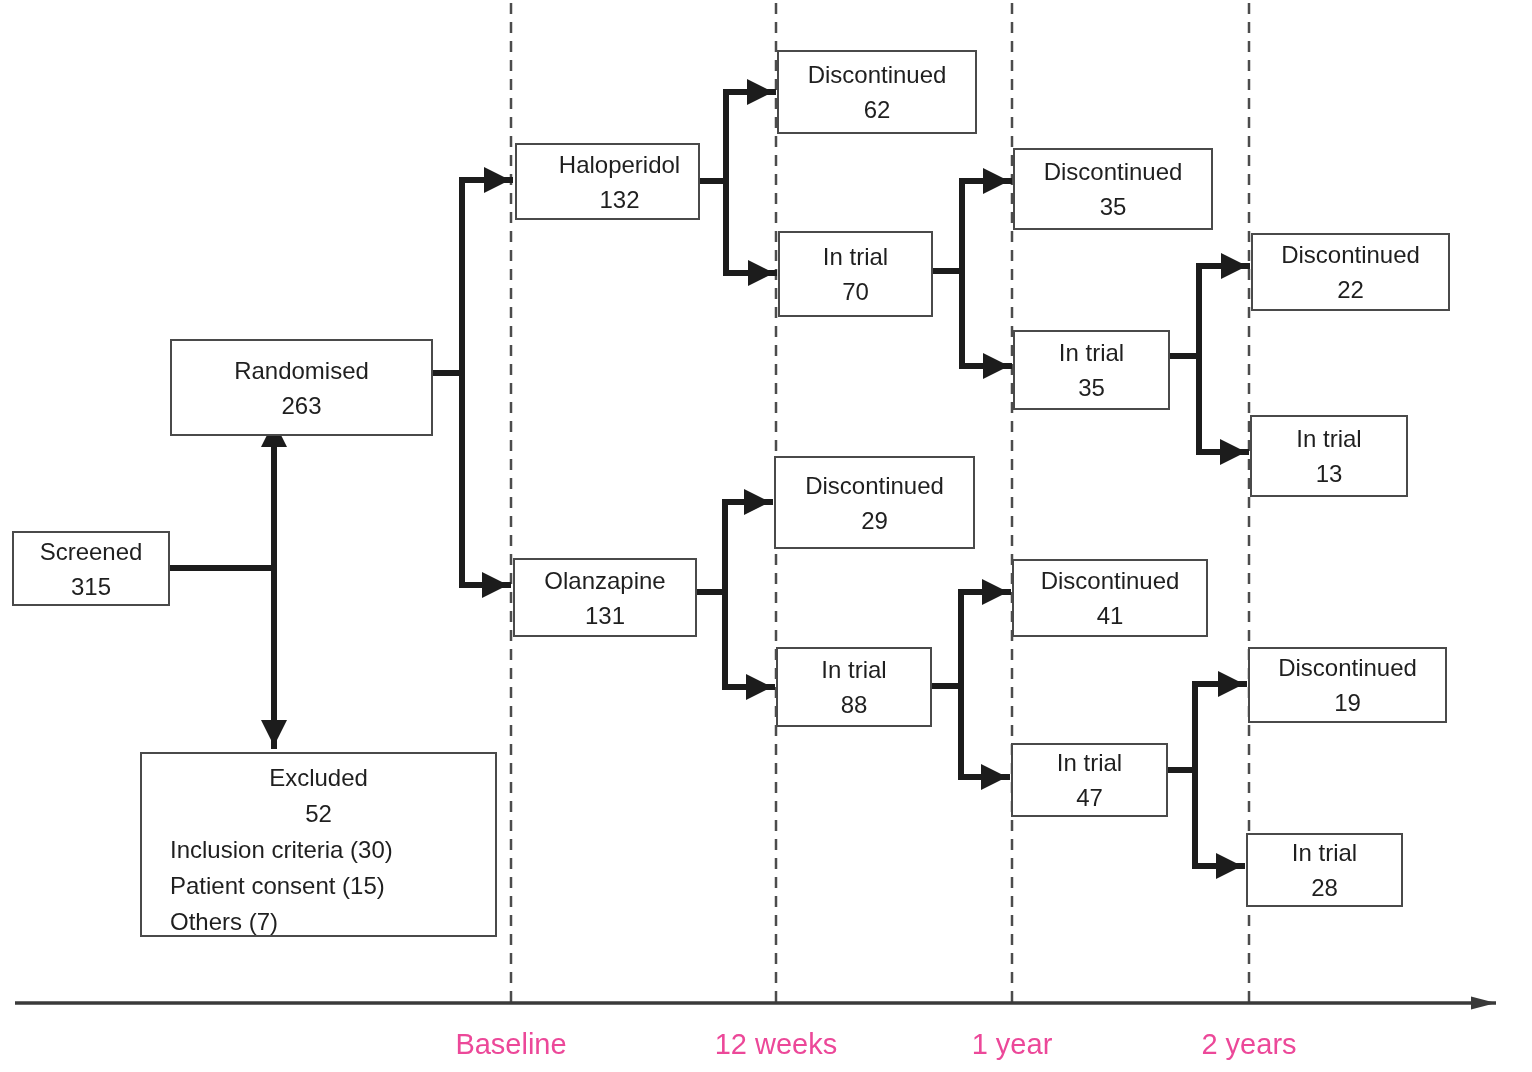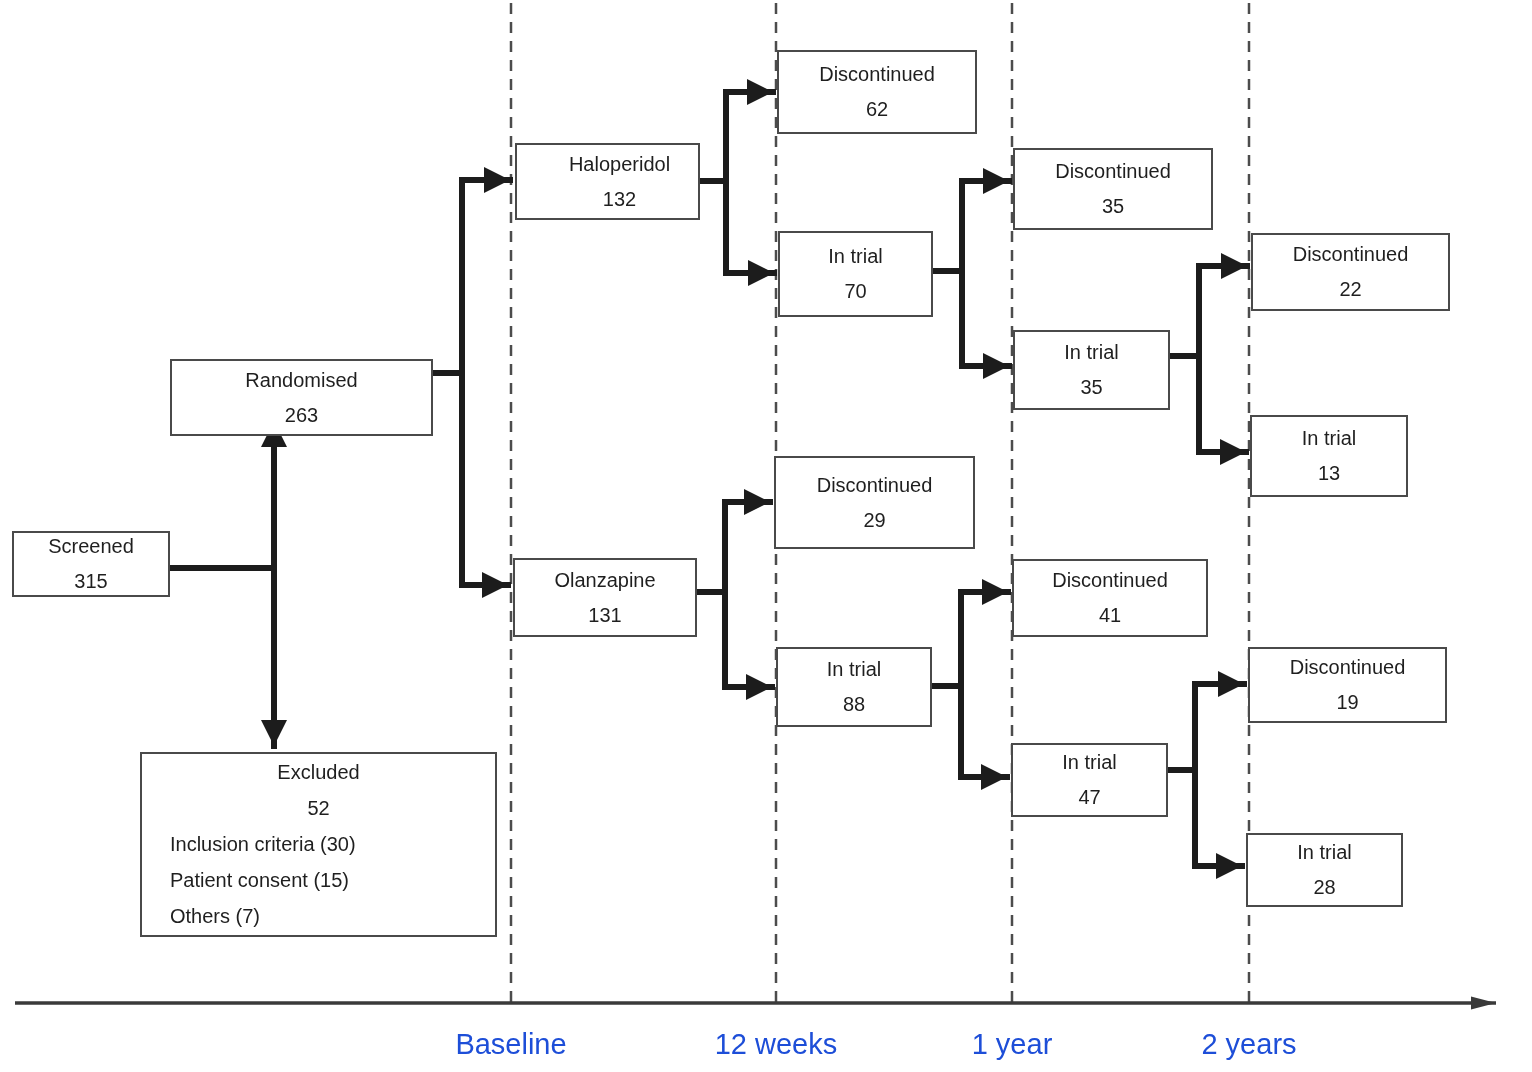--- a/index.html
+++ b/index.html
@@ -19,43 +19,44 @@
   #wires {
     position: absolute;
     left: 0; top: 0;
   }
   .node {
     position: absolute;
     box-sizing: border-box;
     background: #ffffff;
     border: 2px solid #4a4a4a;
     text-align: center;
-    font-size: 20px;
+    font-size: 24px;
     line-height: 35px;
     color: #1f1f1f;
     display: flex;
     flex-direction: column;
     justify-content: center;
   }
   .node .nl, .node .nv { white-space: nowrap; }
   #excluded-box {
     justify-content: flex-start;
+    padding-top: 6px;
     line-height: 36px;
   }
   #excluded-box .reason {
     text-align: left;
     padding-left: 28px;
     white-space: nowrap;
   }
   .axis-label {
     position: absolute;
     width: 200px;
     text-align: center;
     font-size: 29px;
-    color: #1d4ed8;
+    color: #ec4899;
     white-space: nowrap;
   }
 </style>
 </head>
 <body>
 
 <div id="figure">
 
   <svg id="wires" width="1532" height="1072" viewBox="0 0 1532 1072">
     <defs>
@@ -122,26 +123,26 @@
       </g>
       <g>
         <line x1="1168" y1="770" x2="1195" y2="770"></line>
         <line x1="1195" y1="684" x2="1195" y2="866"></line>
         <line x1="1195" y1="684" x2="1244" y2="684" marker-end="url(#ah)"></line>
         <line x1="1195" y1="866" x2="1242" y2="866" marker-end="url(#ah)"></line>
       </g>
     </g>
   </svg>
 
-  <div class="node" style="left:12px; top:531px; width:158px; height:66px;">
+  <div class="node" style="left:12px; top:531px; width:158px; height:75px;">
     <div class="nl">Screened</div>
     <div class="nv">315</div>
   </div>
 
-  <div class="node" style="left:170px; top:339px; width:263px; height:77px;margin-top:20px;">
+  <div class="node" style="left:170px; top:339px; width:263px; height:97px;">
     <div class="nl">Randomised</div>
     <div class="nv">263</div>
   </div>
 
   <div class="node" id="excluded-box" style="left:140px; top:752px; width:357px; height:185px;">
     <div class="nl">Excluded</div>
     <div class="nv">52</div>
     <div class="reason">Inclusion criteria (30)</div>
     <div class="reason">Patient consent (15)</div>
     <div class="reason">Others (7)</div>

